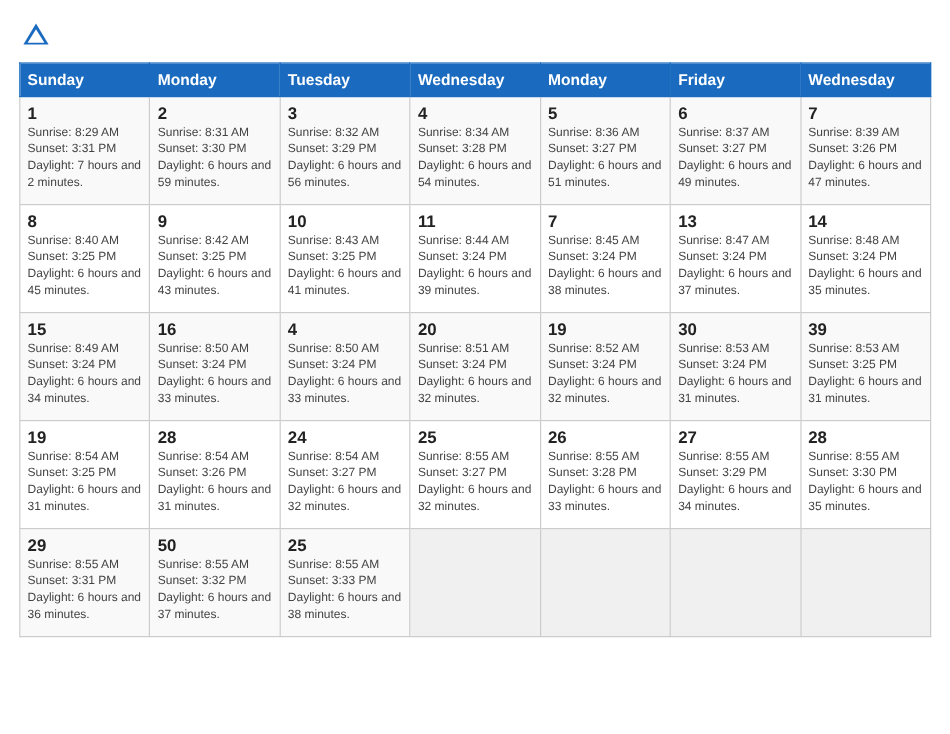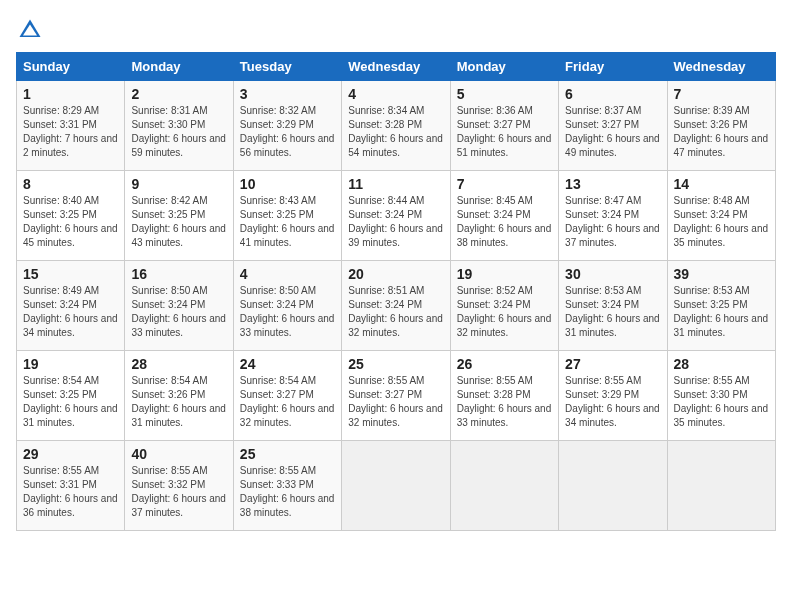--- a/index.html
+++ b/index.html
@@ -300,21 +300,21 @@
       </td>
       </tr>
       <tr>
         <td>
         <span class="day-number">29</span>
         <div class="day-info">
           Sunrise: 8:55 AM<br>Sunset: 3:31 PM<br>Daylight: 6 hours and 36 minutes.
         </div>
       </td>
         <td>
-        <span class="day-number">40</span>
+        <span class="day-number">50</span>
         <div class="day-info">
           Sunrise: 8:55 AM<br>Sunset: 3:32 PM<br>Daylight: 6 hours and 37 minutes.
         </div>
       </td>
         <td>
         <span class="day-number">25</span>
         <div class="day-info">
           Sunrise: 8:55 AM<br>Sunset: 3:33 PM<br>Daylight: 6 hours and 38 minutes.
         </div>
       </td>

